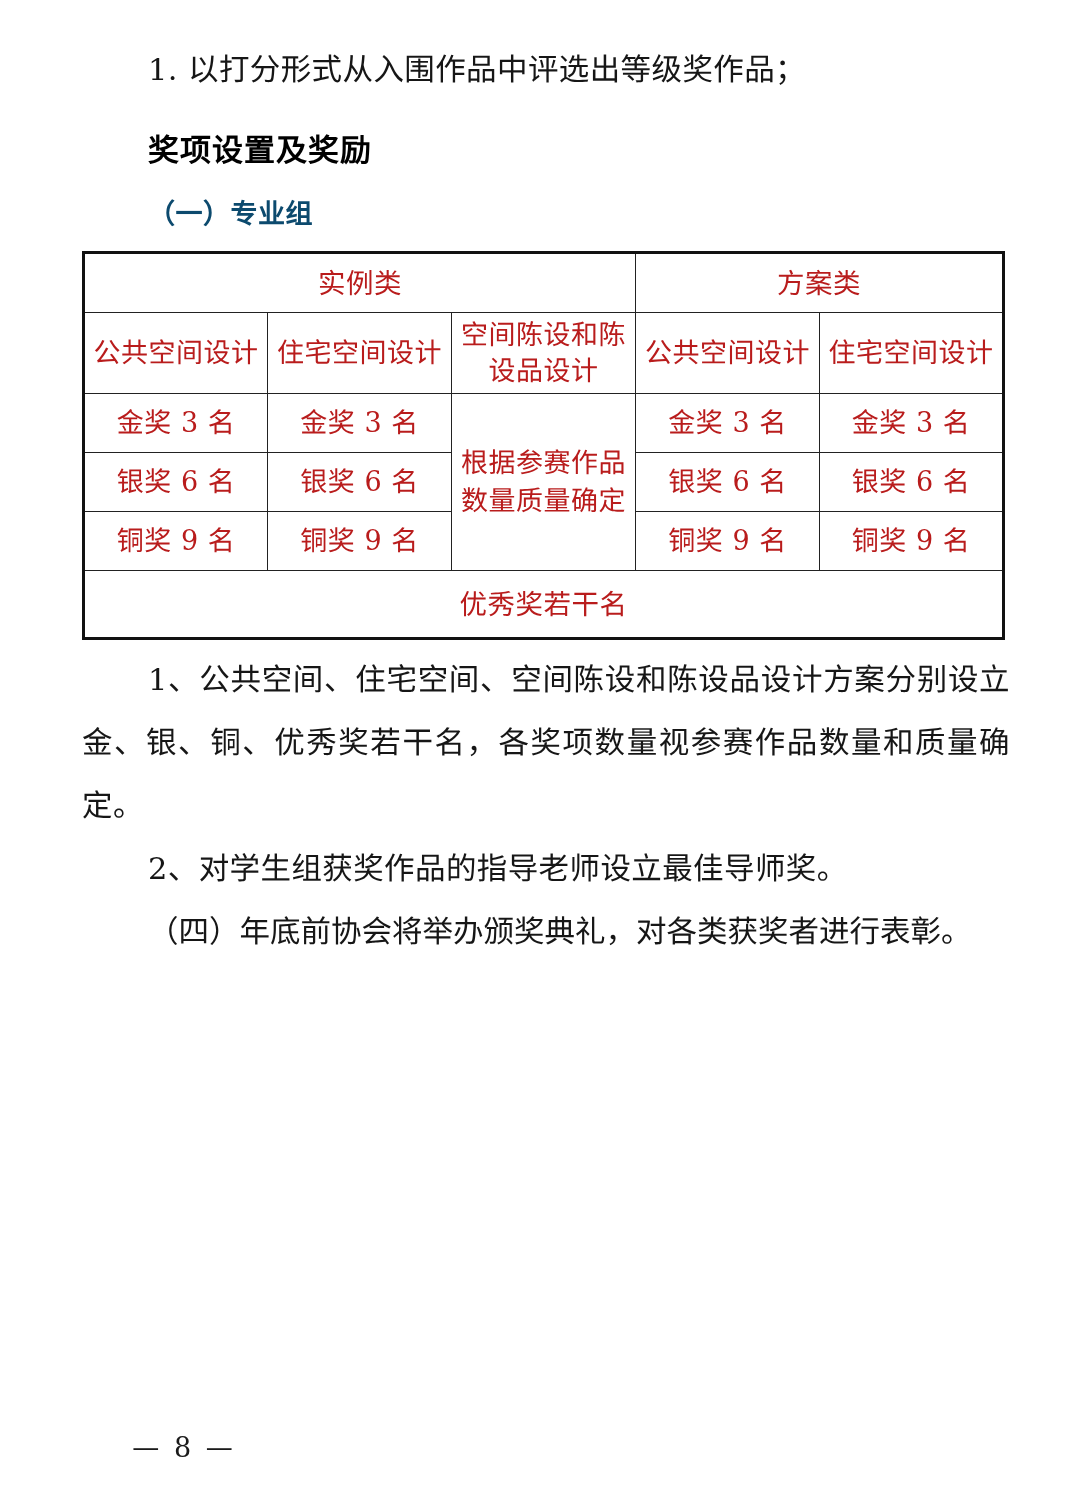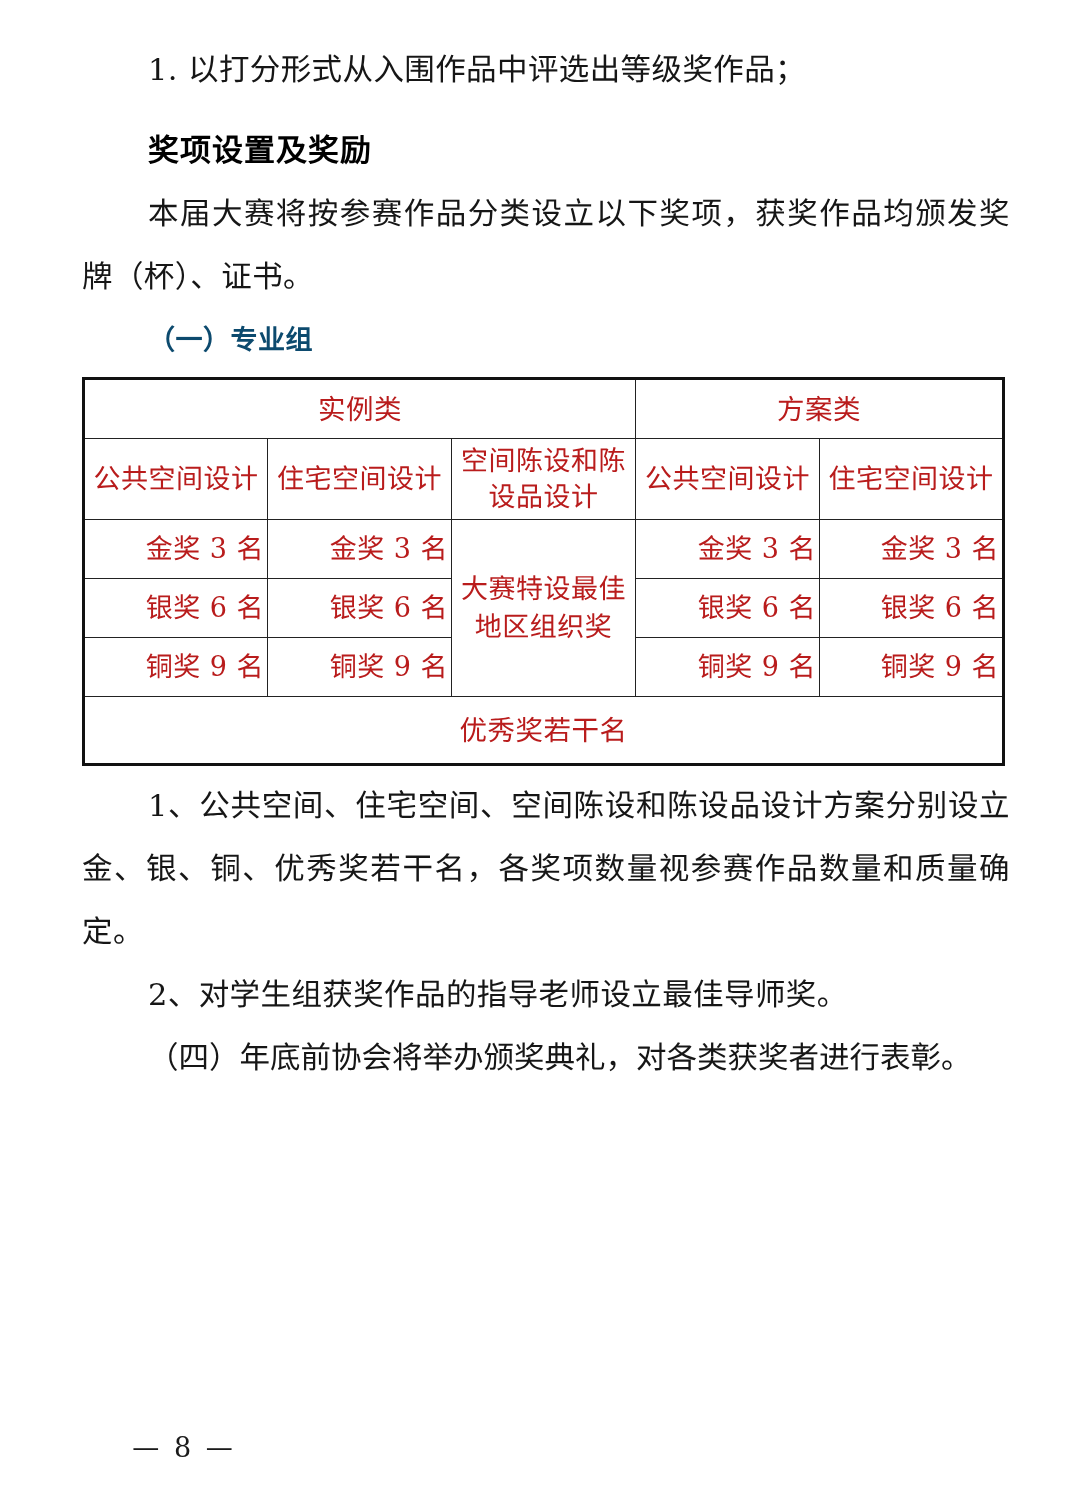--- a/index.html
+++ b/index.html
@@ -95,21 +95,20 @@
   }
   table.award-table td.group-head {
     height: 54px;
     font-size: 27.5px;
   }
   table.award-table td.col-head {
     height: 76px;
   }
   table.award-table td.data-cell {
     height: 54px;
-    text-align: right;
   }
   table.award-table td.merged-note {
     font-size: 27px;
     line-height: 38px;
   }
   table.award-table td.footer-cell {
     height: 62px;
     font-size: 27.5px;
   }
 
@@ -136,42 +135,41 @@
 <div class="page">
 
   <div class="content">
 
     <p class="body">1. 以打分形式从入围作品中评选出等级奖作品；</p>
 
     <div class="spacer-sm"></div>
 
     <h2 class="section-heading">奖项设置及奖励</h2>
 
-    <p class="body">本届大赛将按参赛作品分类设立以下奖项，获奖作品均颁发奖牌（杯）、证书。</p>
 
     <h3 class="sub-heading">（一）专业组</h3>
 
     <div class="award-table-wrap">
       <table class="award-table">
         <tbody>
           <tr>
             <td class="group-head" colspan="3">实例类</td>
             <td class="group-head" colspan="2">方案类</td>
           </tr>
           <tr>
             <td class="col-head">公共空间设计</td>
             <td class="col-head">住宅空间设计</td>
             <td class="col-head">空间陈设和陈设品设计</td>
             <td class="col-head">公共空间设计</td>
             <td class="col-head">住宅空间设计</td>
           </tr>
           <tr>
             <td class="data-cell">金奖 3 名</td>
             <td class="data-cell">金奖 3 名</td>
-            <td class="merged-note" rowspan="3">大赛特设最佳地区组织奖</td>
+            <td class="merged-note" rowspan="3">根据参赛作品数量质量确定</td>
             <td class="data-cell">金奖 3 名</td>
             <td class="data-cell">金奖 3 名</td>
           </tr>
           <tr>
             <td class="data-cell">银奖 6 名</td>
             <td class="data-cell">银奖 6 名</td>
             <td class="data-cell">银奖 6 名</td>
             <td class="data-cell">银奖 6 名</td>
           </tr>
           <tr>

